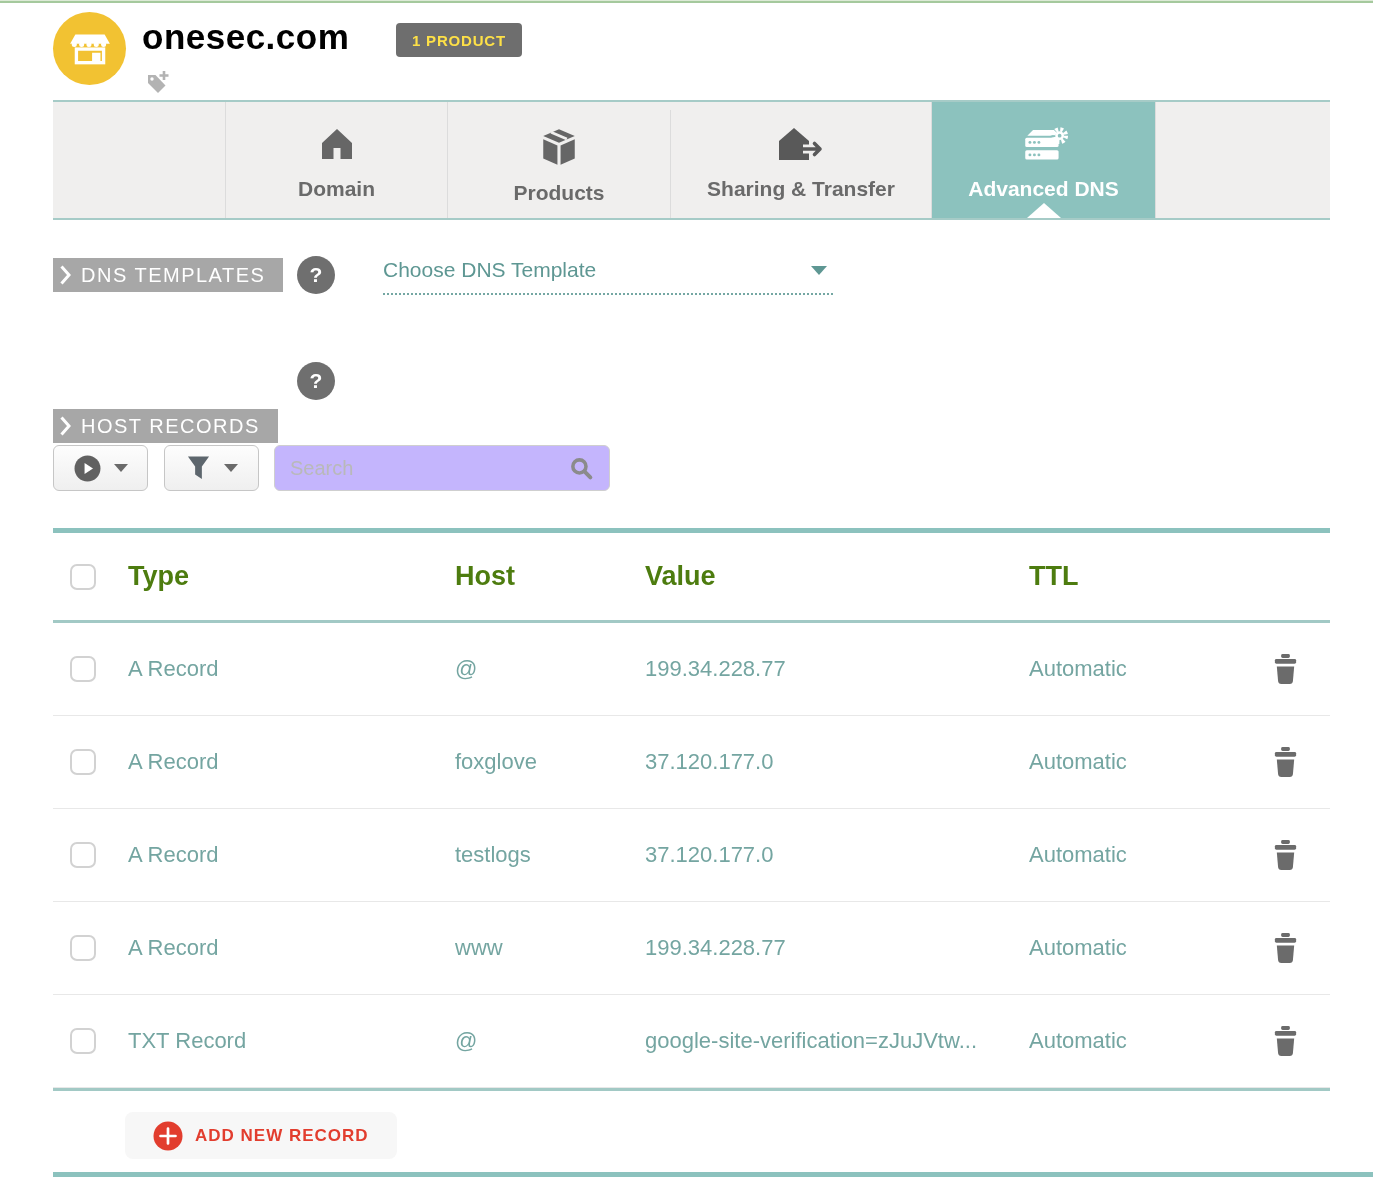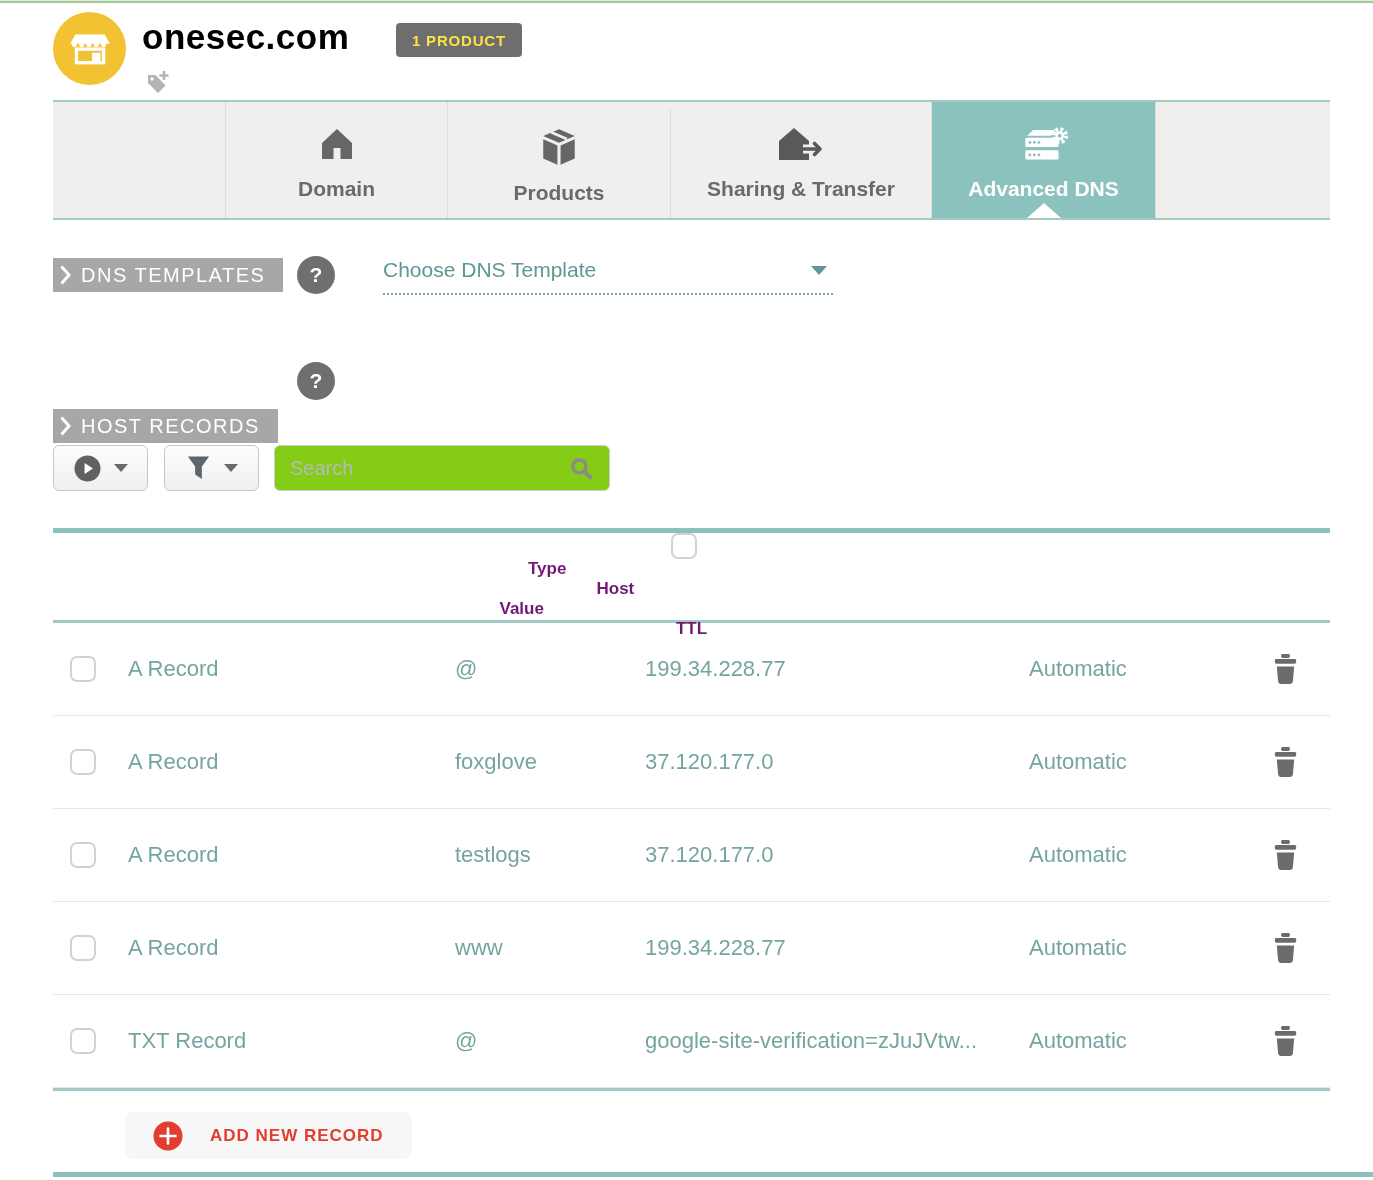--- a/index.html
+++ b/index.html
@@ -37,39 +37,39 @@
   .help-circle { position:absolute; left:297px; width:38px; height:38px; border-radius:50%; background:#6f6f6f; color:#fff; font-size:21px; font-weight:bold; display:flex; align-items:center; justify-content:center; cursor:pointer; }
   .help-dns { top:256px; } .help-host { top:362px; }
 
   .template-dropdown { position:absolute; left:383px; top:258px; width:450px; padding-bottom:11px; border-bottom:2px dotted #74a7a3; color:#5e9793; font-size:21px; display:flex; align-items:center; justify-content:space-between; cursor:pointer; }
   .caret-teal { width:0; height:0; border-left:8px solid transparent; border-right:8px solid transparent; border-top:9px solid #5e9793; margin-right:6px; }
 
   
   .tool-btn { position:absolute; top:445px; width:95px; height:46px; border:1px solid #c6c6c6; border-radius:6px; background:linear-gradient(#fdfdfd,#efefef); display:flex; align-items:center; justify-content:center; gap:13px; cursor:pointer; }
   .btn-bulk { left:53px; } .btn-filter { left:164px; }
   .caret-gray { width:0; height:0; border-left:7px solid transparent; border-right:7px solid transparent; border-top:8px solid #6a6a6a; }
-  .search-box { position:absolute; left:274px; top:445px; width:336px; height:46px; border:1px solid #cfcfcf; border-radius:6px; background:#84cc16; display:flex; align-items:center; padding:0 15px;justify-content:center; }
+  .search-box { position:absolute; left:274px; top:445px; width:336px; height:46px; border:1px solid #cfcfcf; border-radius:6px; background:#c4b5fd; display:flex; align-items:center; padding:0 15px;justify-content:center; }
   .search-box input { flex:1; border:none; outline:none; font-size:20px; color:#555; font-family:"Liberation Sans", sans-serif; background:transparent; }
   .search-box input::placeholder { color:#b9b9b9; }
 
   
   .table { position:absolute; left:53px; top:528px; width:1277px; }
   .table-top { height:5px; background:#8cc2be; }
-  .thead { height:90px; display:flex; align-items:center; border-bottom:3px solid #a2c9c5; font-size:17px; font-weight:bold; color:#701a75;flex-direction:column; }
+  .thead { height:90px; display:flex; align-items:center; border-bottom:3px solid #a2c9c5; font-size:27px; font-weight:bold; color:#4d7c0f; }
   .trow { height:93px; display:flex; align-items:center; border-bottom:1px solid #e8e8e8; font-size:22px; color:#74a5a1; }
   .trow:last-of-type { border-bottom:none; }
   .table-bottom { height:3px; background:#a2c9c5; }
   .col-check { width:75px; display:flex; }
   .col-type { width:327px; } .col-host { width:190px; } .col-value { width:384px; } .col-ttl { flex:1; }
   .col-trash { width:90px; display:flex; justify-content:center; }
   .checkbox { width:26px; height:26px; margin-left:17px; border:2px solid #d2d2d2; border-radius:7px; background:#fff; cursor:pointer; }
   .trash-btn { cursor:pointer; display:flex; }
 
   
-  .add-record-btn { position:absolute; left:125px; top:1112px; height:47px; border:none; background:#f7f7f7; border-radius:8px; display:flex; align-items:center; gap:27px; padding:0 28px; color:#e23d2e; font-size:17px; font-weight:bold; letter-spacing:1px; cursor:pointer; font-family:"Liberation Sans", sans-serif; }
+  .add-record-btn { position:absolute; left:125px; top:1112px; height:47px; border:none; background:#f7f7f7; border-radius:8px; display:flex; align-items:center; gap:12px; padding:0 28px; color:#e23d2e; font-size:17px; font-weight:bold; letter-spacing:1px; cursor:pointer; font-family:"Liberation Sans", sans-serif; }
   .bottom-line { position:absolute; left:53px; top:1172px; width:1320px; height:5px; background:#8cc2be; }
 </style>
 </head>
 <body>
 
 <div class="page">
   <div class="top-strip"></div>
 
   <div class="avatar">
     <span>

